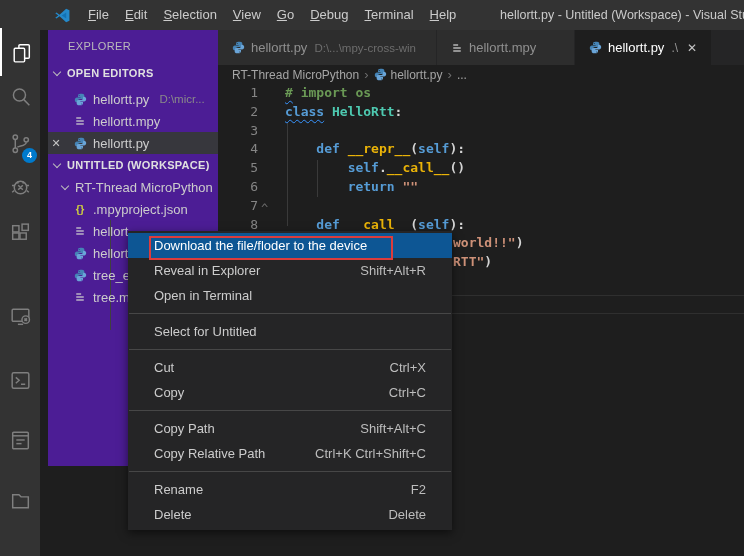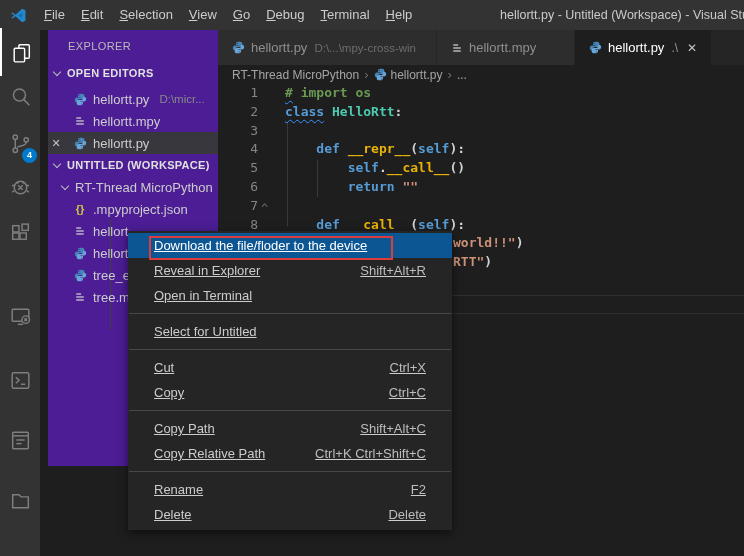--- a/index.html
+++ b/index.html
@@ -3,21 +3,21 @@
 <meta charset="utf-8">
 <style>
   * { margin:0; padding:0; box-sizing:border-box; }
   html,body { background:#1e1e1e; }
   #app {
     position:relative; width:744px; height:556px; overflow:hidden;
     font-family:"Liberation Sans", sans-serif; color:#cccccc;
     background:#1e1e1e; user-select:none;
   }
   
-  #titlebar { position:absolute; left:0; top:0; width:744px; height:30px; background:#333333; display:flex; align-items:center; }
+  #titlebar { position:absolute; left:0; top:0; width:744px; height:30px; background:#333333; display:flex; align-items:center;padding-left:44px; }
   #vscode-logo { width:17px; height:17px; margin:0 9px 0 10px; flex:0 0 auto; }
   .menu-item { padding:0 8px; font-size:13px; line-height:30px; color:#cccccc; cursor:default; }
   .menu-item u { text-decoration:underline; }
   #window-title { position:absolute; left:500px; top:0; line-height:30px; font-size:12.5px; color:#cbcbcb; white-space:nowrap; }
   
   #activitybar { position:absolute; left:0; top:30px; width:40px; height:526px; background:#333333; }
   .act-slot { position:absolute; left:0; width:40px; height:48px; display:flex; align-items:center; justify-content:center; }
   .act-slot.active { border-left:2px solid #ffffff; }
   .act-slot svg { stroke:#7f7f7f; fill:none; stroke-width:1.4; }
   .act-slot.active svg { stroke:#ffffff; }
@@ -53,21 +53,21 @@
   .cline .num { position:absolute; left:0; top:0; width:40px; text-align:right; color:#858585; }
   .cline .src { position:absolute; left:67px; top:0;font-weight:bold; }
   .cmt { color:#6a9955; } .kw { color:#569cd6; } .cls { color:#4ec9b0; }
   .fn { color:#eab308; } .str { color:#ce9178; } .pln { color:#d4d4d4; }
   .sq { text-decoration:underline wavy #3794ff 1px; text-underline-offset:3px; }
   .iguide { position:absolute; width:1px; background:#3a3a3a; }
   #fold-caret { position:absolute; left:43px; top:172px; color:#6a6a6a; font-size:12px; font-family:"DejaVu Sans Mono",monospace; }
   .hrule { position:absolute; left:0; width:526px; height:1px; background:#2f2f2f; }
   
   #context-menu { position:absolute; left:128px; top:231px; width:324px; background:#252526; box-shadow:0 3px 9px rgba(0,0,0,.55); z-index:50; padding:2px 0 3px 0; }
-  .cm-item { height:25px; display:flex; align-items:center; padding:0 26px; font-size:13px; color:#cccccc; cursor:pointer;text-decoration:underline; }
+  .cm-item { height:25px; display:flex; align-items:center; padding:0 26px; font-size:13px; color:#cccccc; cursor:pointer; }
   .cm-item.selected { background:#0d5694; color:#ffffff; }
   .cm-item .lbl { flex:1 1 auto; white-space:nowrap; }
   .cm-item .key { color:#bdbdbd; white-space:nowrap; }
   .cm-sep { height:1px; background:#474747; margin:5px 1px; }
   
   #annotation-box { position:absolute; left:149px; top:236px; width:244px; height:24px; border:2px solid #dc3c3c; z-index:60; pointer-events:none; }
 </style>
 </head>
 <body>
 

